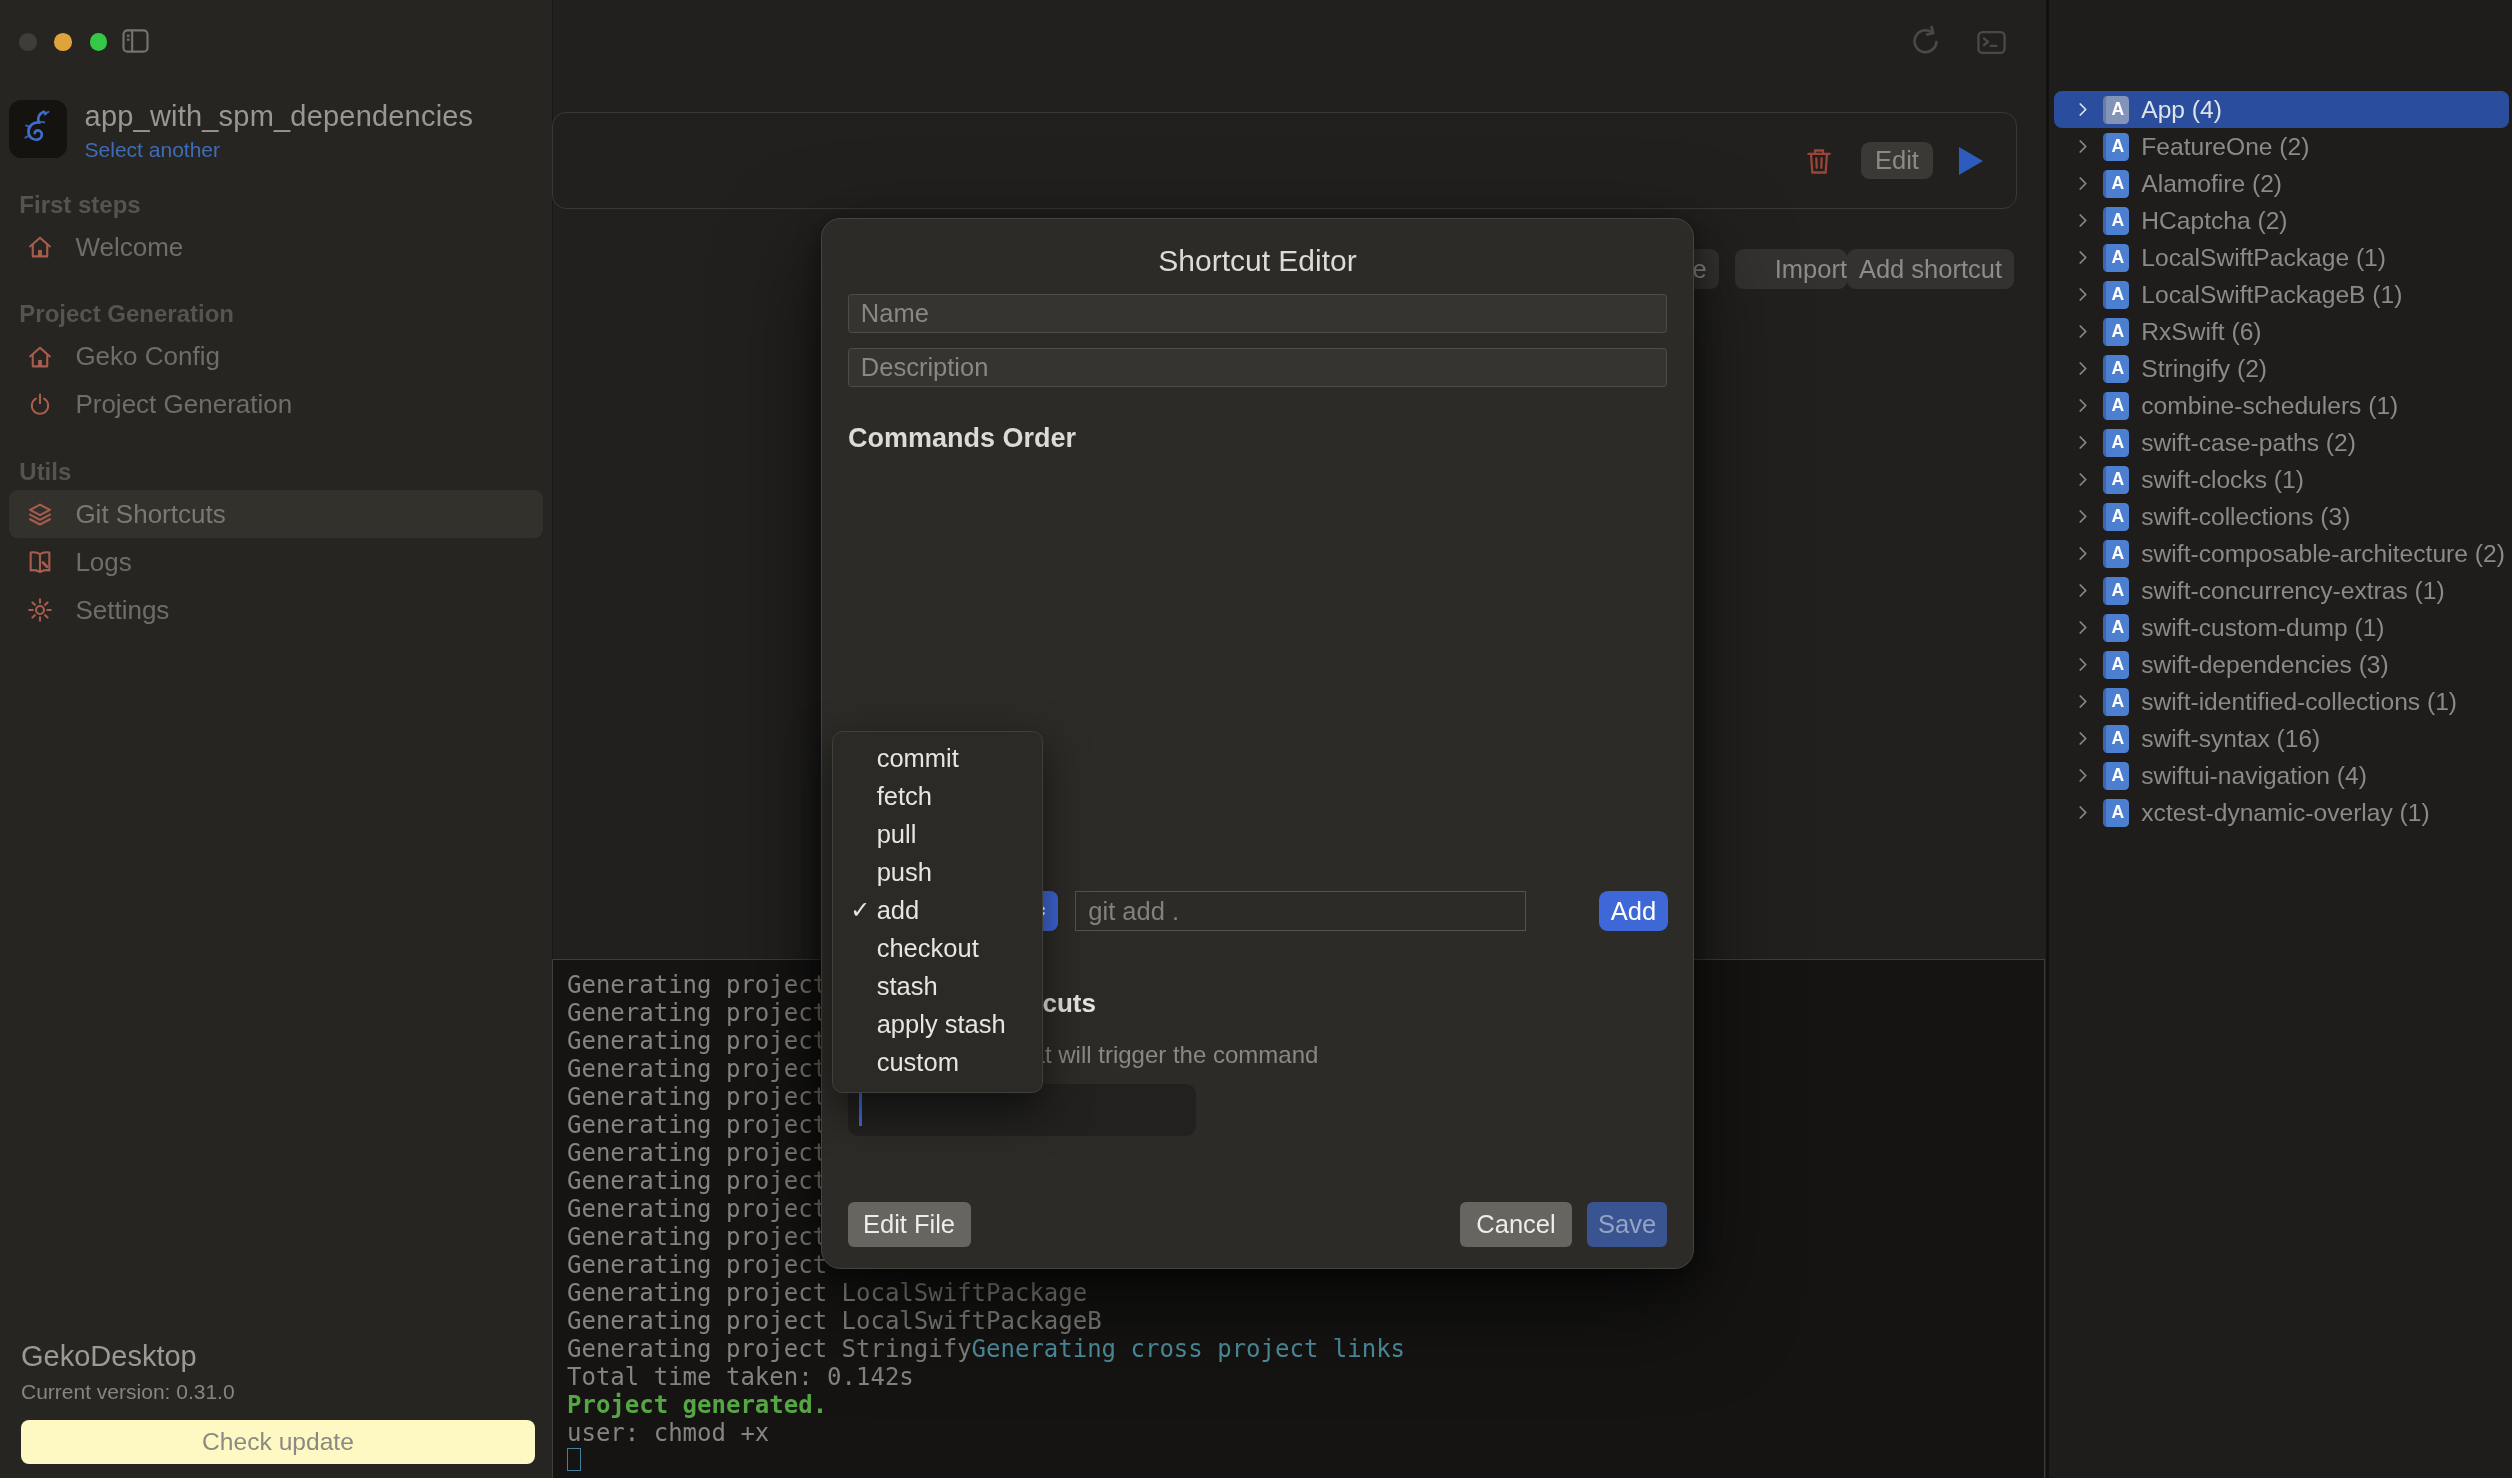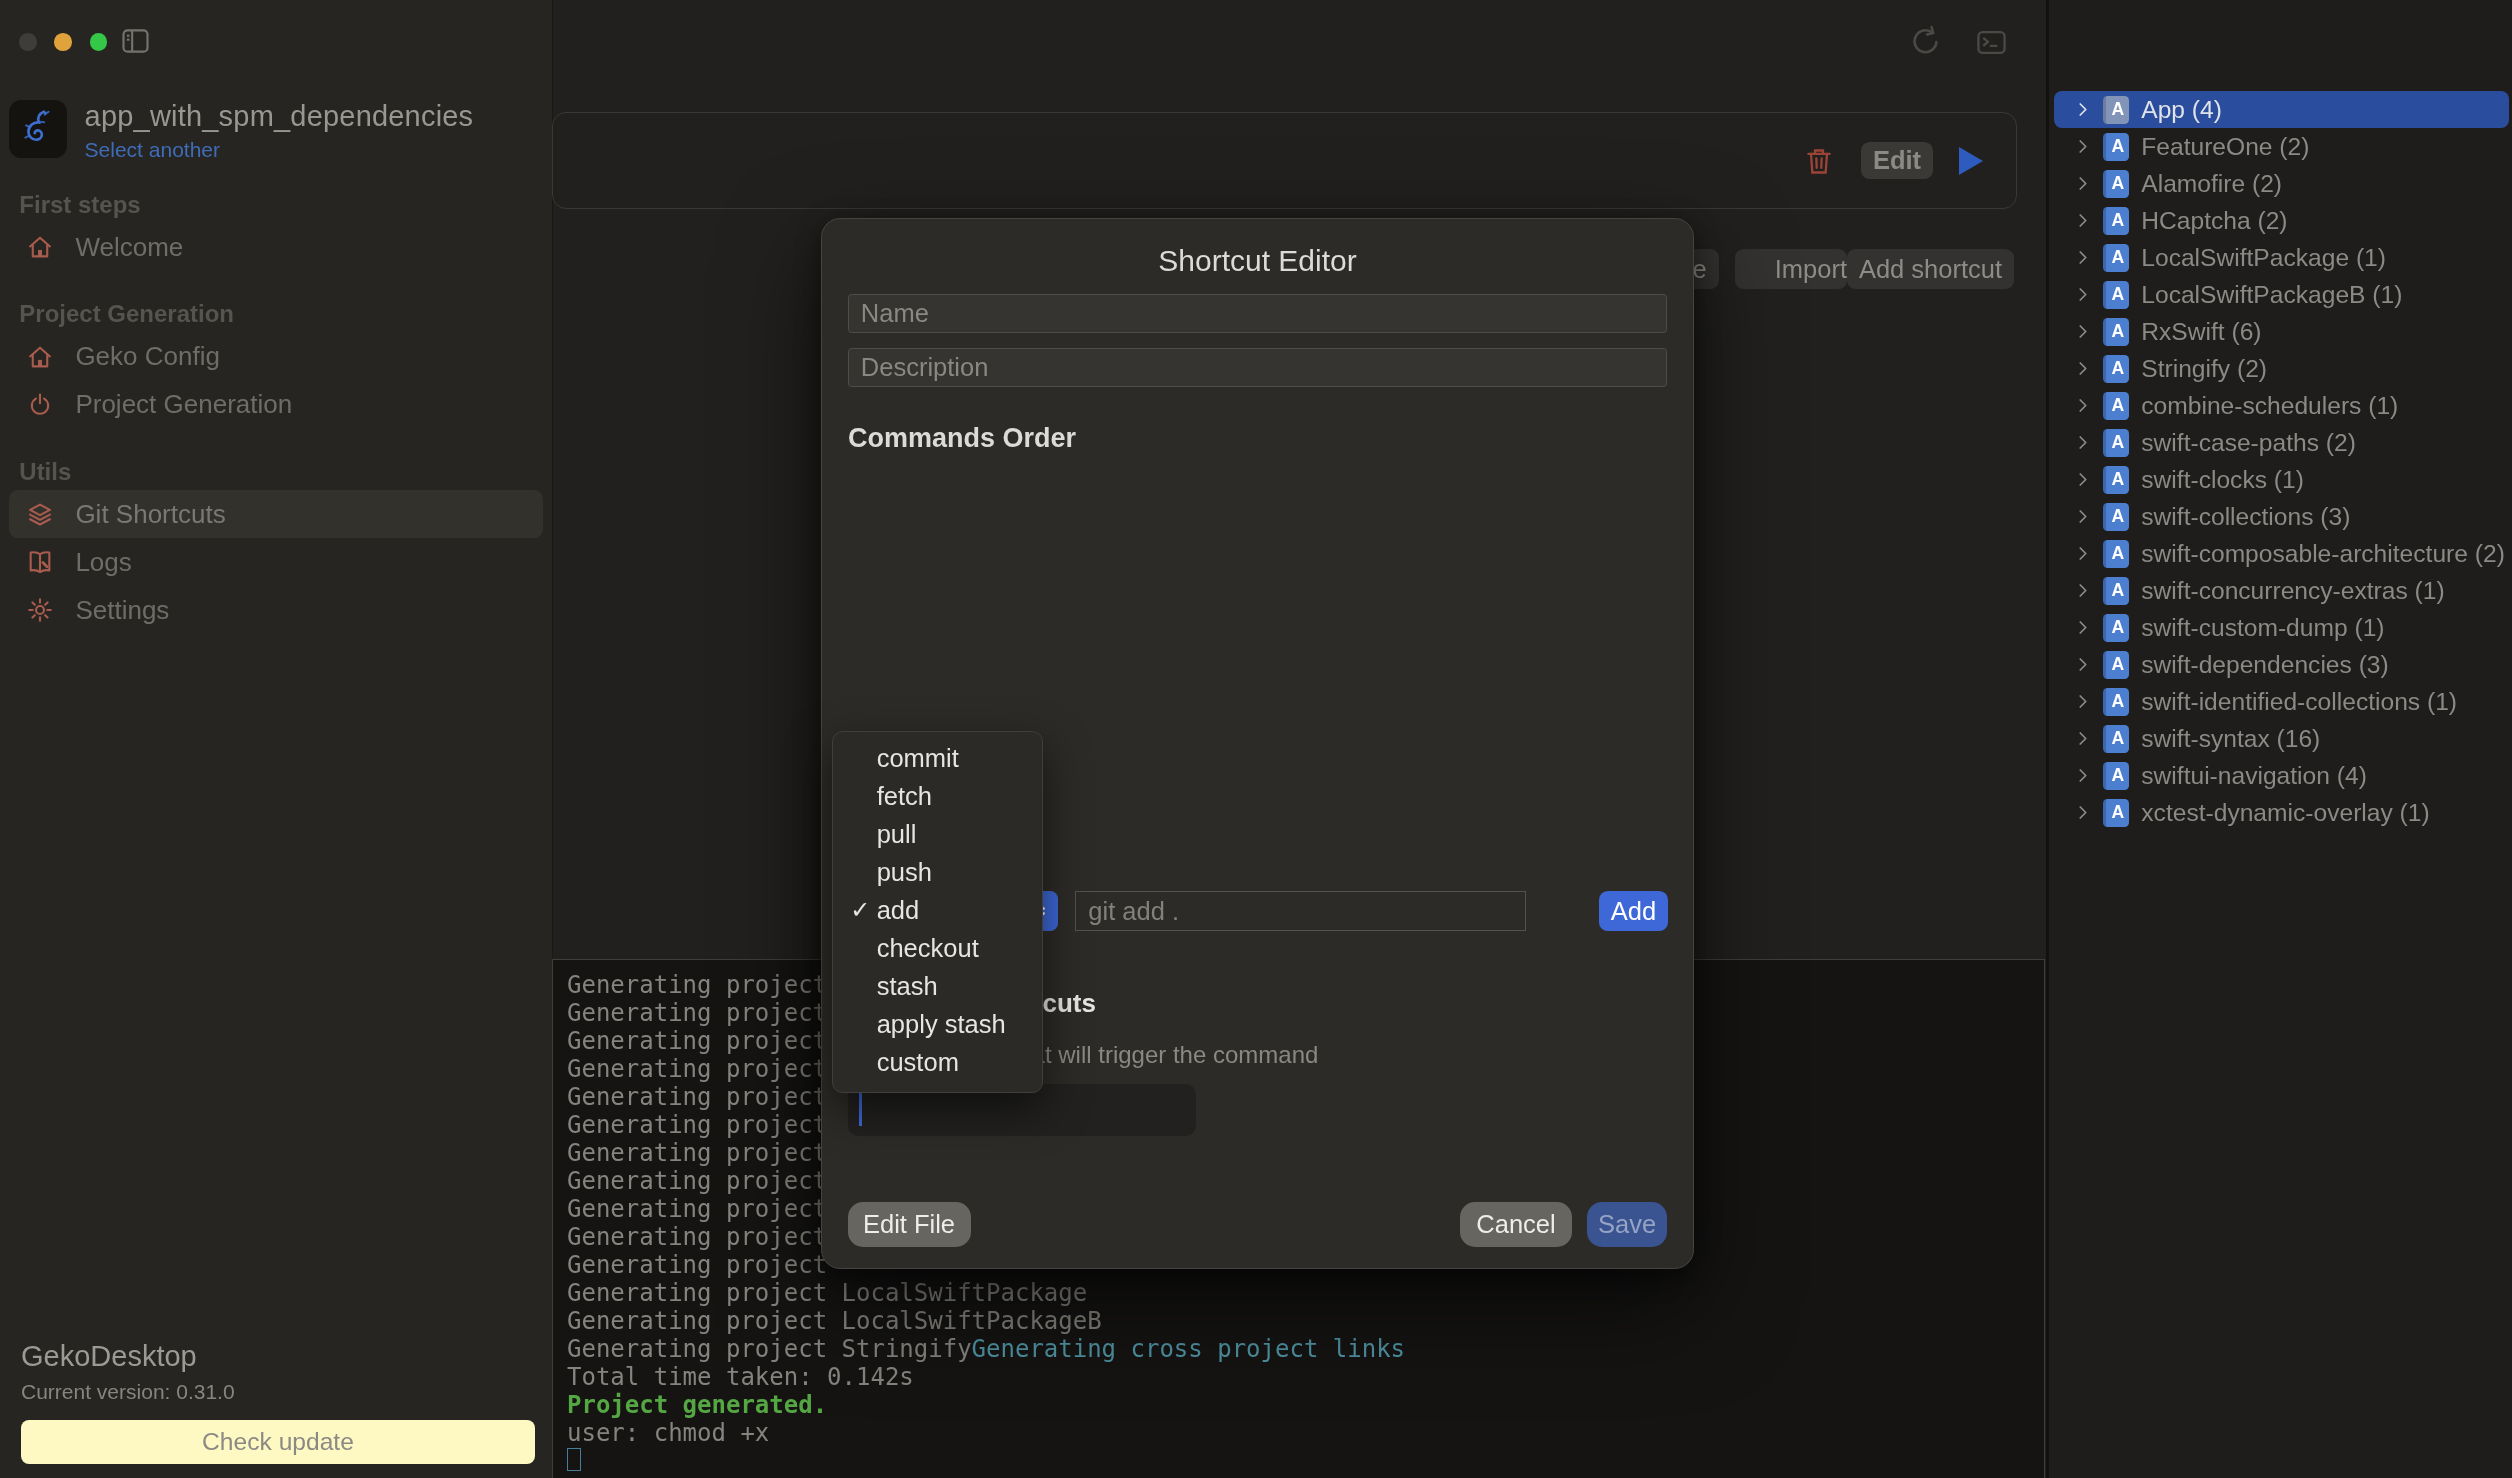--- a/index.html
+++ b/index.html
@@ -34,21 +34,21 @@
   .check-update { margin-top:16px; width:514px; height:44px; background:#fef9c3; border:none;
     border-radius:8px; color:#8b8984; font-size:24.6px; font-family:inherit; cursor:pointer; }
   
   .top-icons { position:absolute; top:0; left:0; width:100%; height:79px; }
   .ti { position:absolute; color:#4a4945; }
   .main-card { position:absolute; left:552px; top:112px; width:1465px; height:97px;
     border:1.8px solid #3a3835; border-radius:14px; display:flex; align-items:center;
     justify-content:flex-end; gap:26px; padding-right:33px; }
   .trash { color:#9c4437; display:flex; cursor:pointer; }
   .edit-btn { background:#3b3935; color:#8b8a85; border:none; border-radius:8.8px;
-    font-size:25.5px; font-family:inherit; width:72px; height:37px; cursor:pointer;font-weight:bold; }
+    font-size:25.5px; font-family:inherit; width:72px; height:37px; cursor:pointer; }
   .play { width:0; height:0; border-top:14px solid transparent; border-bottom:14px solid transparent;
     border-left:24px solid #2d5cbe; cursor:pointer; }
   .actions-row { position:absolute; top:249px; height:40px; }
   .act-btn { position:absolute; top:0; height:40px; background:#343230; color:#8e8c87;
     border:none; border-radius:8.8px; font-size:25.5px; font-family:inherit; cursor:pointer; }
   
   .terminal { position:absolute; left:552px; top:959px; width:1493px; height:520px;
     background:#151413; border:0.9px solid #403e3a; padding:10.5px 0 0 14px; overflow:hidden;
     font-family:"DejaVu Sans Mono", monospace; font-size:24px; }
   .term-line { height:28px; line-height:28px; white-space:pre; }
@@ -93,21 +93,21 @@
   .add-btn { position:absolute; left:777px; top:672px; width:69px; height:40px;
     background:#3e68d8; color:#fff; border:none; border-radius:8.8px; font-size:25.5px;
     font-family:inherit; cursor:pointer; }
   .kb-heading { position:absolute; left:25.5px; top:769px; font-size:26px; font-weight:bold;
     color:#e6e5e2; white-space:nowrap; }
   .kb-caption { position:absolute; left:25.5px; top:822px; font-size:24px; color:#8a8883;
     white-space:nowrap; }
   .kb-input { position:absolute; left:25.5px; top:865px; width:348px; height:52px;
     background:#222120; border-radius:10.5px; cursor:text; }
   .kb-caret { position:absolute; left:11.4px; top:8.8px; width:3.5px; height:33px; background:#3e68d8; }
-  .dlg-btn { position:absolute; top:983px; height:45px; border:none; border-radius:15px;
+  .dlg-btn { position:absolute; top:983px; height:45px; border:none; border-radius:6px;
     font-size:25.5px; font-family:inherit; cursor:pointer; }
   .btn-gray { background:#676560; color:#eeedeb; }
   .btn-save { background:#3a5391; color:#95a3c4; }
   
   .dropdown { position:absolute; left:9.7px; top:512px; width:211px; height:362px; z-index:60;
     background:#2b2a27; border:0.9px solid #413f3c; border-radius:10.5px;
     box-shadow:0 16px 44px rgba(0,0,0,.55); padding:7px 0; list-style:none; }
   .dd-item { position:relative; height:38px; display:flex; align-items:center;
     padding-left:44px; color:#e6e5e2; font-size:25.5px; cursor:pointer; }
   .dd-check { position:absolute; left:17.6px; font-size:24px; }

